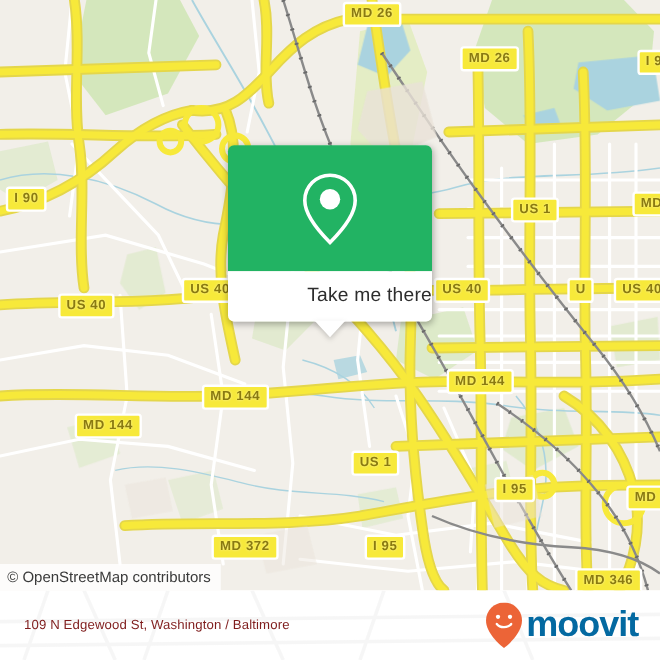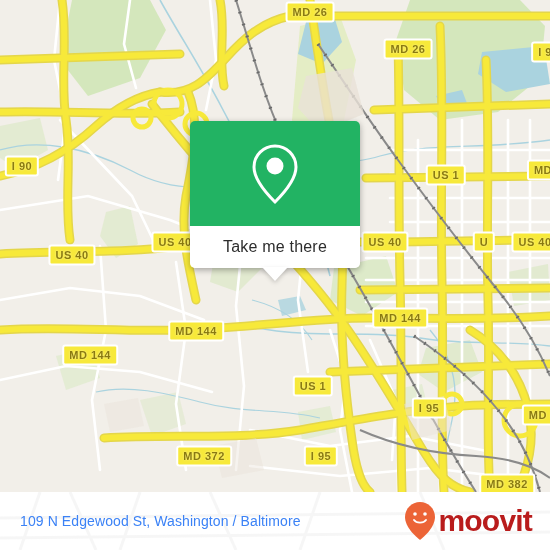--- a/index.html
+++ b/index.html
@@ -45,21 +45,21 @@
   #popup-head{
     background:#22b363;
     height:105px;
     border-radius:5px 5px 0 0;
     display:flex;align-items:center;justify-content:center;
   }
   #popup-foot{
     background:#ffffff;
     height:42px;
     border-radius:0 0 5px 5px;
-    display:flex;align-items:center;justify-content:center;
+    display:flex;align-items:center;justify-content:flex-end;
     position:relative;
   }
   #popup-foot-label{
     color:#2d2d2d;
     font-size:16px;
     letter-spacing:.2px;
   }
   #popup-tail{
     position:absolute;
     left:50%;bottom:-13px;
@@ -93,28 +93,28 @@
     box-sizing:border-box;
     padding:0 18px 0 20px;
     overflow:hidden;
   }
   #footer-watermark{
     position:absolute;left:0;top:0;width:550px;height:58px;opacity:.5;
   }
   #footer-address{
     position:relative;
     flex:1;
-    color:#3b82f6;
-    font-size:14px;
+    color:#7f1d1d;
+    font-size:11px;
     letter-spacing:.1px;
     white-space:nowrap;
   }
   #brand{position:relative;display:flex;align-items:center;gap:3px;}
   #brand-word{
-    color:#b91c1c;
+    color:#0369a1;
     font-size:30px;
     font-weight:bold;
     letter-spacing:-.8px;
     line-height:30px;
   }
 </style>
 </head>
 <body>
 
 <div id="app">
@@ -288,22 +288,25 @@
     <div class="shield" style="left:535px;top:242px;">US 40</div>
     <div class="shield" style="left:72px;top:255px;">US 40</div>
     <div class="shield" style="left:400px;top:318px;">MD 144</div>
     <div class="shield" style="left:196px;top:331px;">MD 144</div>
     <div class="shield" style="left:90px;top:355px;">MD 144</div>
     <div class="shield" style="left:313px;top:386px;">US 1</div>
     <div class="shield" style="left:429px;top:408px;">I 95</div>
     <div class="shield" style="left:543px;top:415px;">MD 6</div>
     <div class="shield" style="left:204px;top:435px;margin-top:21px;">MD 372</div>
     <div class="shield" style="left:321px;top:456px;">I 95</div>
-    <div class="shield" style="left:507px;top:484px;">MD 382</div>
-
+    <div class="shield" style="left:507px;top:484px;">MD 346</div>
+
+    <div id="attrib">
+      <span>© OpenStreetMap contributors</span>
+    </div>
   </div>
 
   <div id="popup">
     <div id="popup-head">
       <svg width="52" height="64" viewBox="0 0 52 64">
         <path d="M26 4 C14.4 4 5 13.4 5 25 C5 38.5 20 54 26 60 C32 54 47 38.5 47 25 C47 13.4 37.6 4 26 4 Z" fill="none" stroke="#ffffff" stroke-width="3"></path>
         <circle cx="26" cy="24" r="8.5" fill="#ffffff"></circle>
       </svg>
     </div>
     <div id="popup-foot">

